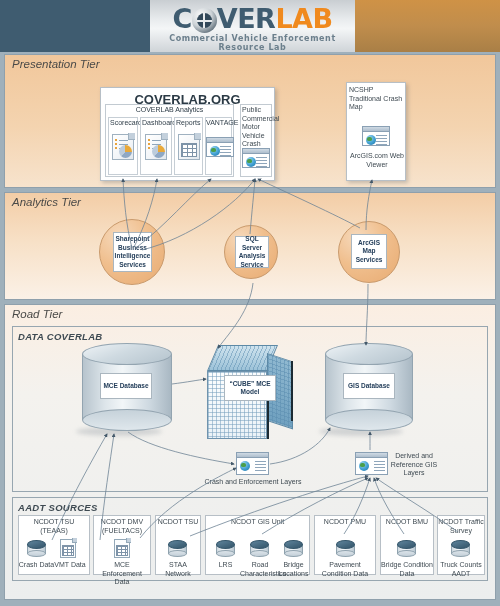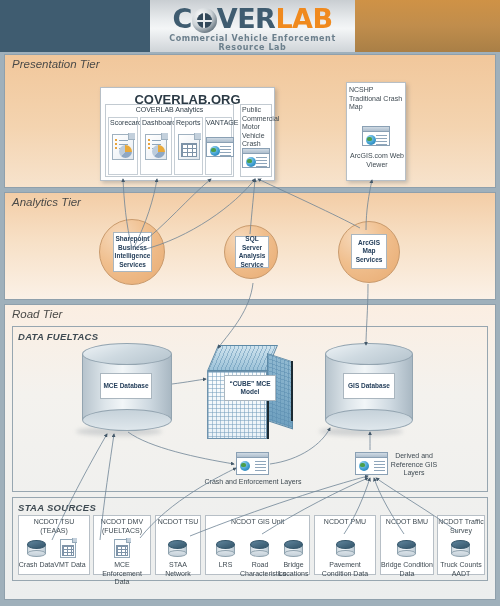--- a/index.html
+++ b/index.html
@@ -288,21 +288,21 @@
 
   <div class="circ" style="left:338px; top:221px; width:62px; height:62px;">
       <span class="cshdw"></span>
     </div>
   <div class="circ-label" style="left:351px; top:234px; width:36px; height:35px;">ArcGIS Map Services</div>
 
   <div class="tier" id="tier-data"></div>
   <div class="tier-label" style="left:12px; top:308px;">Road Tier</div>
 
   <div class="panel" style="left:12px; top:326px; width:476px; height:166px;"></div>
-  <div class="panel-label" style="left:18px; top:331px;">DATA FUELTACS</div>
+  <div class="panel-label" style="left:18px; top:331px;">DATA COVERLAB</div>
 
   <div class="cyl" style="left:82px; top:343px; width:90px; height:88px;">
     <span class="shdw"></span>
       <span class="body"></span>
       <span class="bot"></span>
       <span class="top"></span>
   </div>
   <div class="plate" style="left:100px; top:373px; width:52px; height:26px;">MCE Database</div>
 
   <div class="cube" style="left:205px; top:345px;">
@@ -330,21 +330,21 @@
   <div class="cap" style="left:203px; top:478px; width:100px;">Crash and Enforcement Layers</div>
 
   <div class="map-icon" style="left:355px; top:452px; width:33px; height:23px;">
     <span class="bar"></span>
       <span class="globe"></span>
       <span class="lns"></span>
   </div>
   <div class="cap" style="left:390px; top:452px; width:48px;">Derived and Reference GIS Layers</div>
 
   <div class="panel" style="left:12px; top:497px; width:476px; height:84px;"></div>
-  <div class="panel-label" style="left:18px; top:502px;">STAA SOURCES</div>
+  <div class="panel-label" style="left:18px; top:502px;">AADT SOURCES</div>
 
   <div class="box" style="left:18px; top:515px; width:72px; height:60px;"></div>
   <div class="cap" style="left:19px; top:518px; width:70px;">NCDOT TSU (TEAAS)</div>
   <div class="scyl" style="left:27px; top:540px;">
       <span class="sbody"></span>
       <span class="sbot"></span>
       <span class="stop"></span>
     </div>
   <div class="cap" style="left:18px; top:561px; width:37px;">Crash Data</div>
   <div class="sdoc" style="left:60px; top:539px;">

